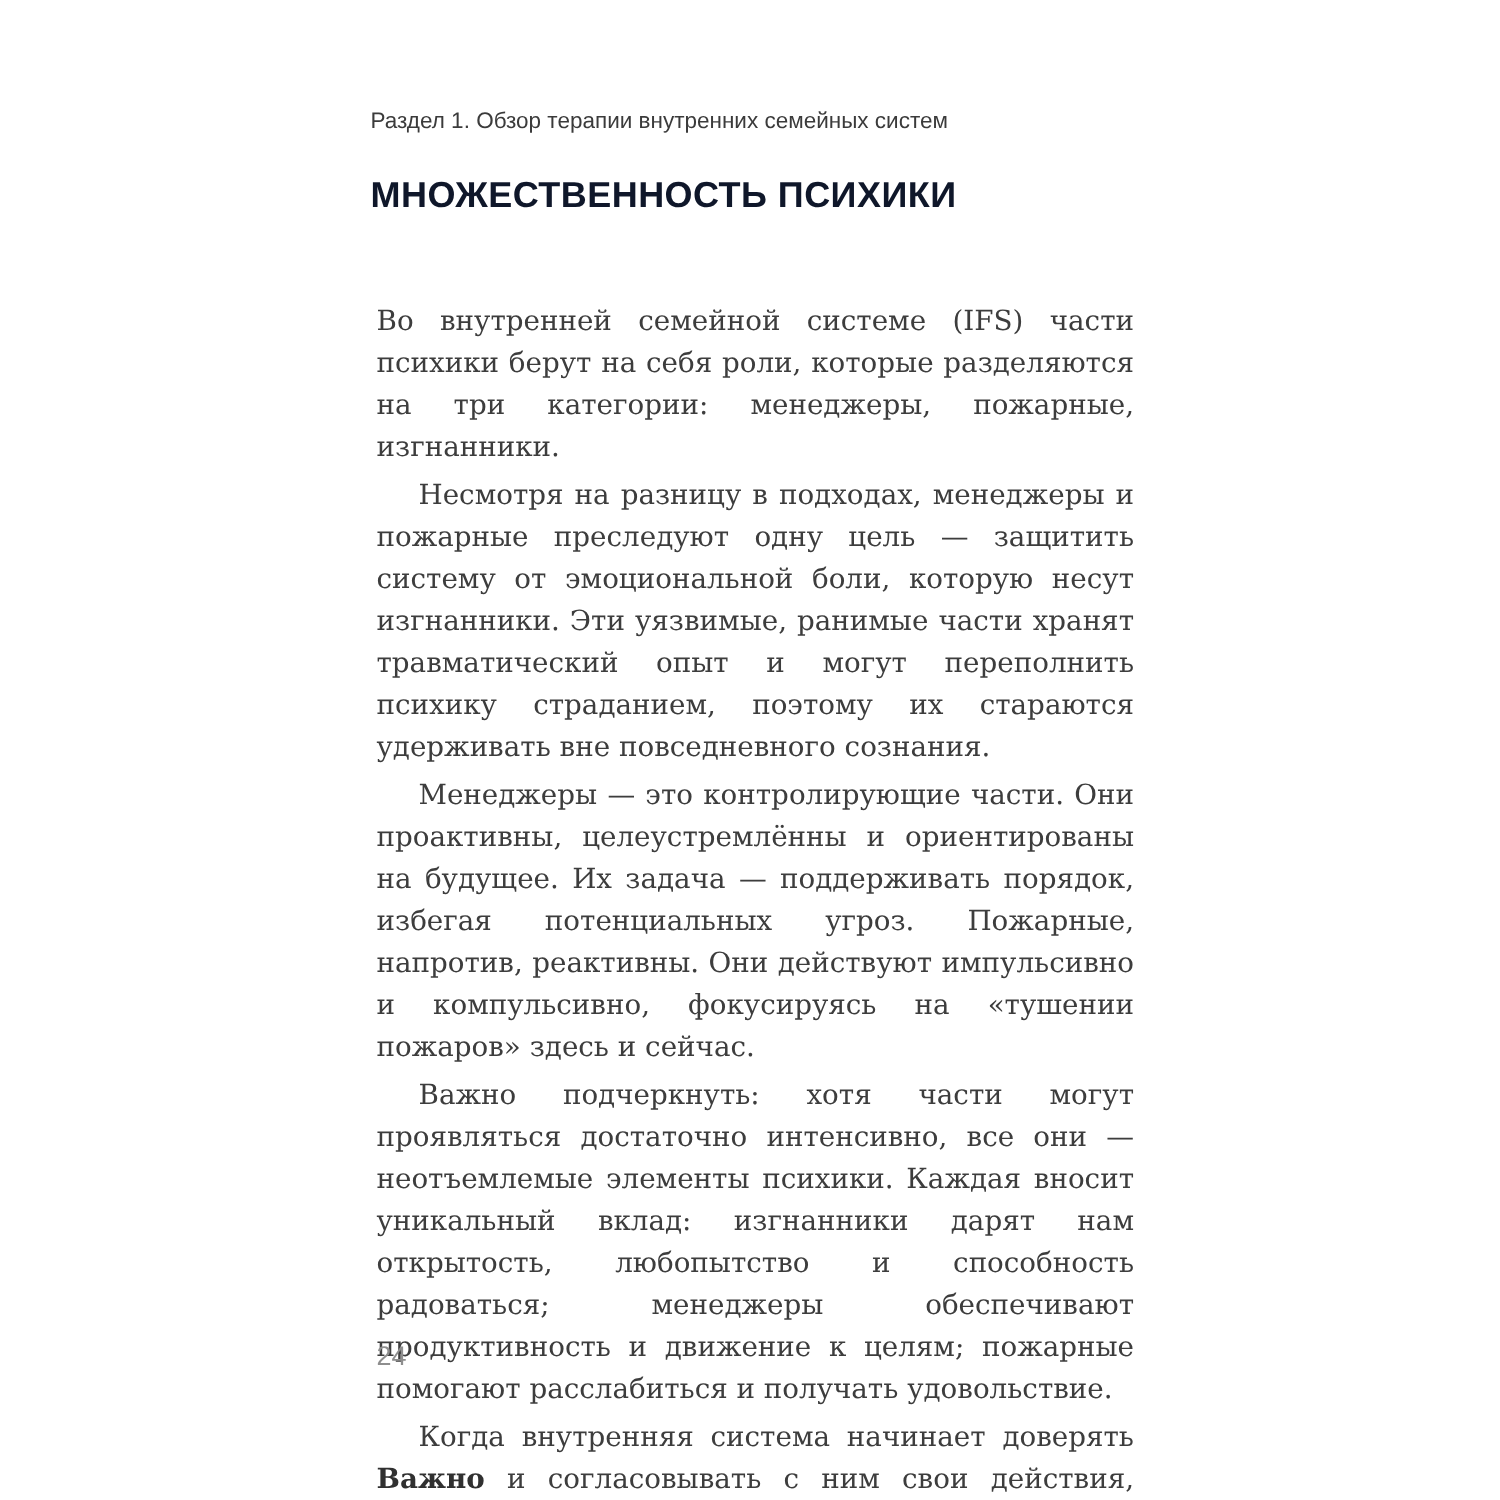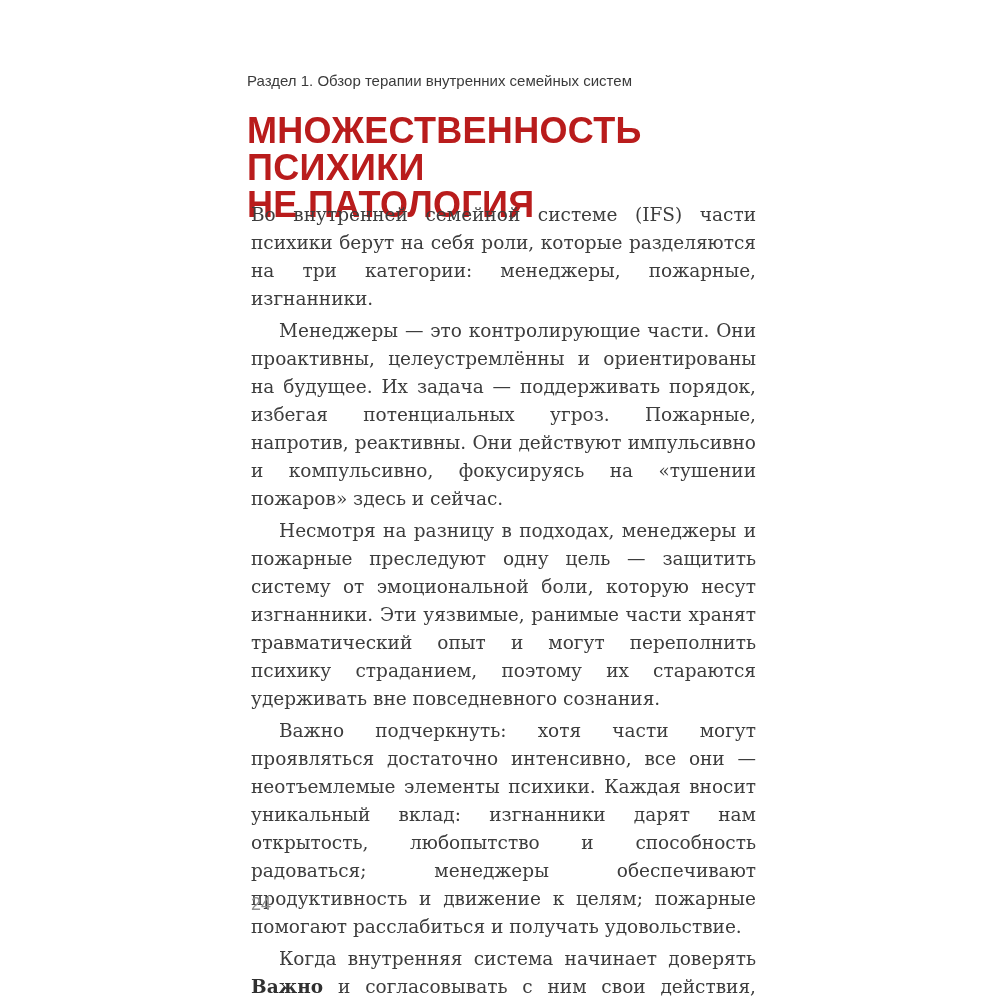--- a/index.html
+++ b/index.html
@@ -16,24 +16,24 @@
     top: 72px;
     font-family: "Liberation Sans", sans-serif;
     font-size: 15px;
     line-height: 18px;
     color: #3b3b3b;
   }
   .chapter-title {
     top: 112px;
     font-family: "Liberation Sans", sans-serif;
     font-weight: bold;
-    font-size: 36px;
+    font-size: 24px;
     line-height: 37px;
     letter-spacing: 0.3px;
-    color: #b91c1c;
+    color: #0f172a;
   }
   .body-text {
     top: 197px;
     font-size: 18.5px;
     line-height: 28px;
     color: #3d3d3d;
     text-align: justify;
   }
   .para { margin: 4px; text-indent: 28px; }
   .para.no-indent { text-indent: 0; }
@@ -49,26 +49,25 @@
 </style>
 </head>
 <body>
 
 <div class="page">
 
   <div class="column running-header">Раздел 1. Обзор терапии внутренних семейных систем</div>
 
   <h1 class="column chapter-title" style="margin:0;">
     <span>МНОЖЕСТВЕННОСТЬ ПСИХИКИ</span><br>
-    <span>НЕ ПАТОЛОГИЯ</span>
   </h1>
 
   <div class="column body-text">
       <p class="para no-indent">Во внутренней семейной системе (IFS) части психики берут на себя роли, которые разделяются на три категории: менеджеры, пожарные, изгнанники.</p>
+      <p class="para">Несмотря на разницу в подходах, менеджеры и пожарные преследуют одну цель — защитить систему от эмоциональной боли, которую несут изгнанники. Эти уязвимые, ранимые части хранят травматический опыт и могут переполнить психику страданием, поэтому их стараются удерживать вне повседневного сознания.</p>
       <p class="para">Менеджеры — это контролирующие части. Они проактивны, целеустремлённы и ориентированы на будущее. Их задача — поддерживать порядок, избегая потенциальных угроз. Пожарные, напротив, реактивны. Они действуют импульсивно и компульсивно, фокусируясь на «тушении пожаров» здесь и сейчас.</p>
-      <p class="para">Несмотря на разницу в подходах, менеджеры и пожарные преследуют одну цель — защитить систему от эмоциональной боли, которую несут изгнанники. Эти уязвимые, ранимые части хранят травматический опыт и могут переполнить психику страданием, поэтому их стараются удерживать вне повседневного сознания.</p>
       <p class="para">Важно подчеркнуть: хотя части могут проявляться достаточно интенсивно, все они — неотъемлемые элементы психики. Каждая вносит уникальный вклад: изгнанники дарят нам открытость, любопытство и способность радоваться; менеджеры обеспечивают продуктивность и движение к целям; пожарные помогают расслабиться и получать удовольствие.</p>
       <p class="para">Когда внутренняя система начинает доверять <strong>Важно</strong> и согласовывать с ним свои действия, клиенты учатся принимать все части, признавая ценность каждой. Это становится основой для гармонизации психики.</p>
     </div>
 
   <div class="page-number">24</div>
 
 </div>
 
 </body></html>

